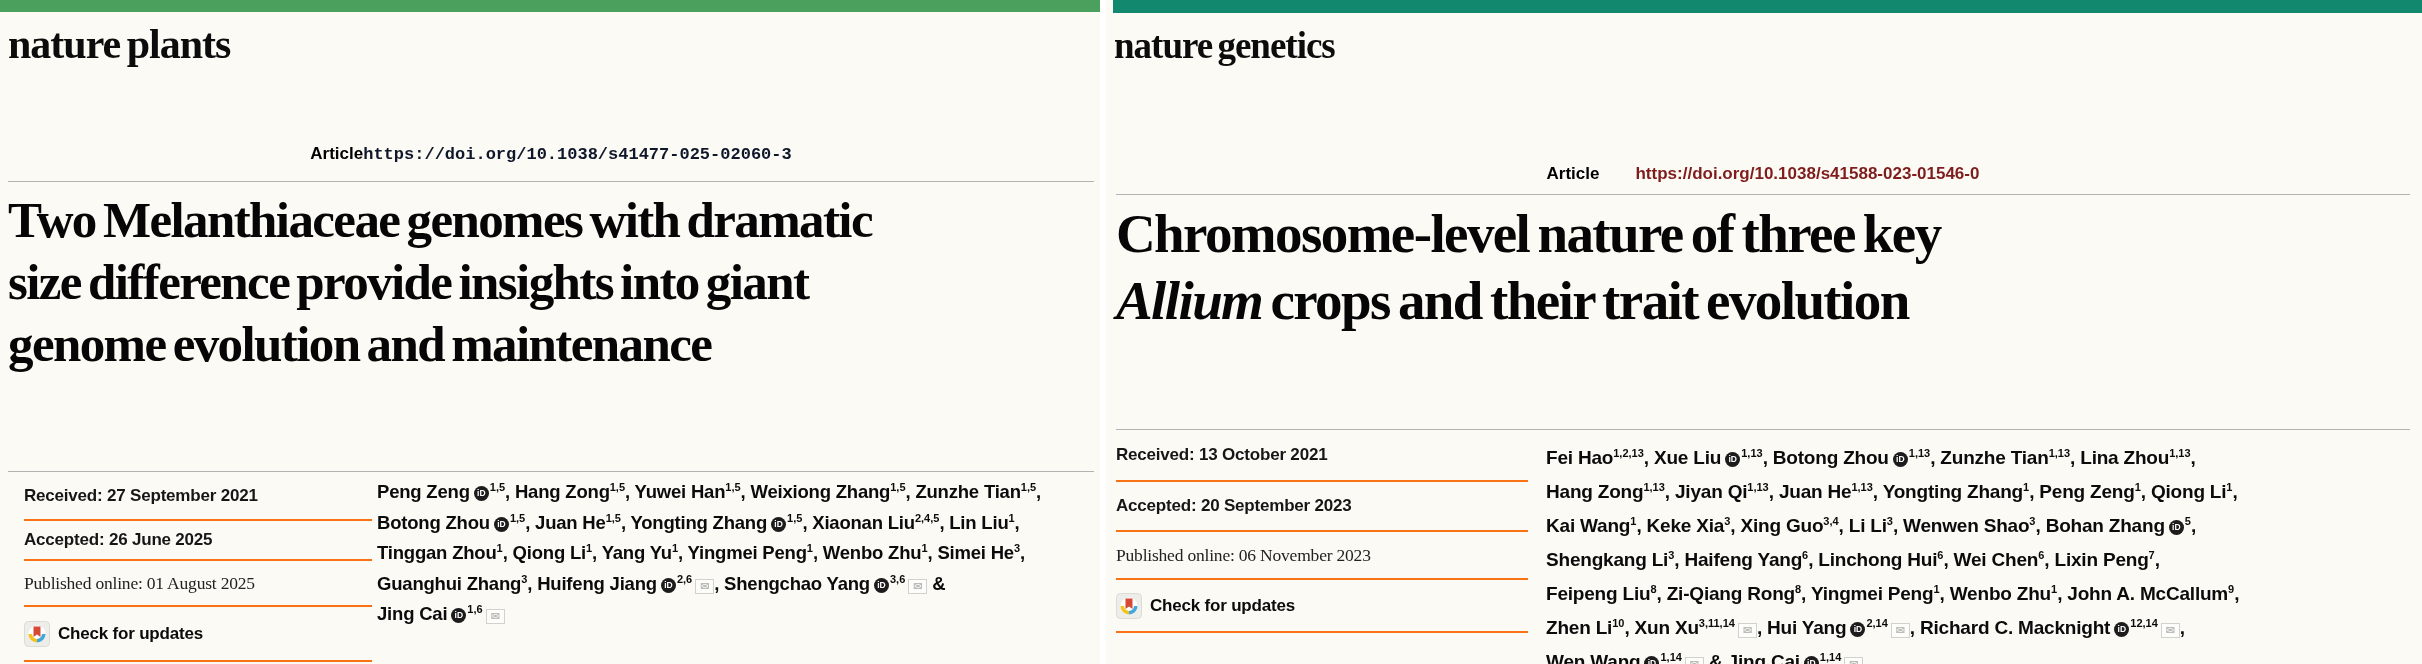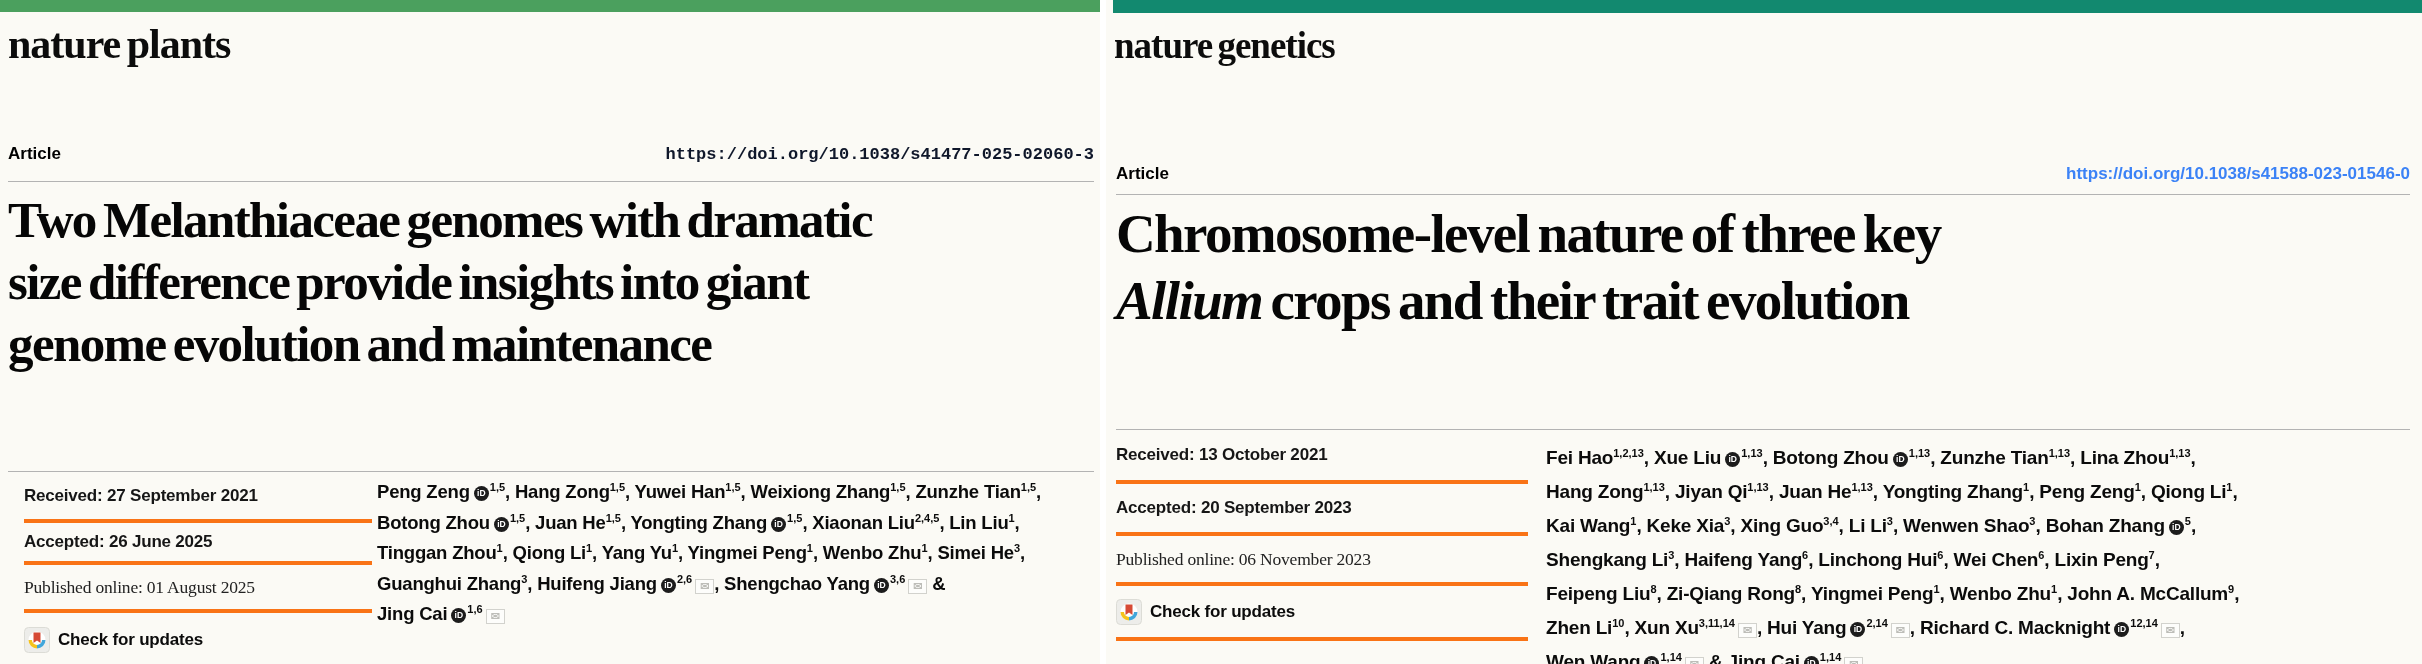--- a/index.html
+++ b/index.html
@@ -4,29 +4,29 @@
 <style>
   html,body{margin:0;padding:0;background:#ffffff;}
   .screen{position:relative;width:2422px;height:664px;background:#ffffff;overflow:hidden;
           font-family:"Liberation Sans",sans-serif;color:#111;}
   .panel{position:absolute;top:0;height:664px;background:#fbfaf5;}
   .panel-left{left:0;width:1100px;}
   .panel-right{left:1106px;width:1316px;}
   .bar{position:absolute;}
   .logo{position:absolute;font-family:"Liberation Serif",serif;font-weight:700;color:#0c0c0c;
         letter-spacing:-1px;word-spacing:-3px;white-space:nowrap;}
-  .meta-row{position:absolute;display:flex;justify-content:space-between;align-items:baseline;}
+  .meta-row{position:absolute;display:flex;justify-content:center;align-items:baseline;}
   .article-label{font-size:17px;font-weight:700;color:#000;}
   .doi-link{font-size:17px;font-weight:700;text-decoration:none;white-space:nowrap;}
   .rule{position:absolute;height:1px;background:#b3b3b3;}
   .title{position:absolute;font-family:"Liberation Serif",serif;font-weight:700;color:#060606;
          letter-spacing:-1.6px;word-spacing:-4px;white-space:nowrap;}
   .title .it{font-style:italic;}
   .dates{position:absolute;}
-  .drow{display:flex;align-items:center;border-bottom:4px solid #f97316;
+  .drow{display:flex;align-items:center;border-bottom:2px solid #f97316;
         font-size:17px;font-weight:600;color:#161616;letter-spacing:-0.2px;}
   .drow.serif-row{font-family:"Liberation Serif",serif;font-weight:400;font-size:17.5px;color:#222;}
   .check-label{font-size:17px;font-weight:700;color:#0b0b0b;margin-left:8px;}
   .authors{position:absolute;font-weight:700;color:#0b0b0b;letter-spacing:-0.2px;}
   .author-line{white-space:nowrap;}
   .authors sup{font-size:11px;font-weight:700;line-height:0;letter-spacing:0;}
   .orcid{display:inline-block;width:15px;height:15px;border-radius:50%;background:#1c1c1c;color:#fff;
          font-size:8.5px;font-weight:700;line-height:15px;text-align:center;margin:0 1px 0 4px;
          vertical-align:2px;letter-spacing:0;}
   .mail{display:inline-flex;width:17px;height:13px;border:1px solid #d2d2cd;background:#fdfdfb;
@@ -81,21 +81,21 @@
         <div class="author-line">Jing Cai<span class="orcid">iD</span><sup>1,6</sup><span class="mail">✉</span></div>
       </div>
   </div>
 
   <div class="panel panel-right">
     <div class="bar" style="left: 7px; right: 0px; height: 13px; background-color: rgb(18, 137, 111);"></div>
     <div class="logo" style="left:8px;top:24px;font-size:37px;">nature genetics</div>
 
     <div class="meta-row" style="left:10px;right:12px;top:164px;">
       <span class="article-label">Article</span>
-      <a class="doi-link" href="#" style="color: #3b82f6; margin-left: 36px;">https://doi.org/10.1038/s41588-023-01546-0</a>
+      <a class="doi-link" href="#" style="color: #7f1d1d; margin-left: 36px;">https://doi.org/10.1038/s41588-023-01546-0</a>
     </div>
     <div class="rule" style="left:10px;right:12px;top:194px;"></div>
 
     <div class="title" style="left:10px;top:200px;font-size:55px;line-height:67px;">
         <div class="title-line">Chromosome-level nature of three key</div>
         <div class="title-line"><span class="it">Allium</span> crops and their trait evolution</div>
       </div>
 
     <div class="rule" style="left:10px;right:12px;top:429px;"></div>
 

